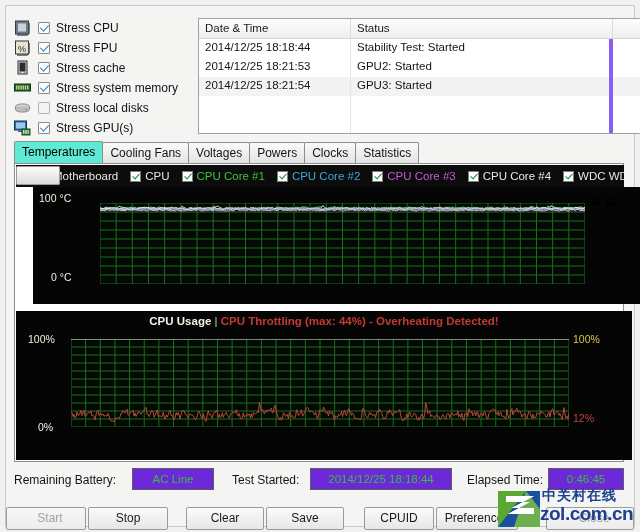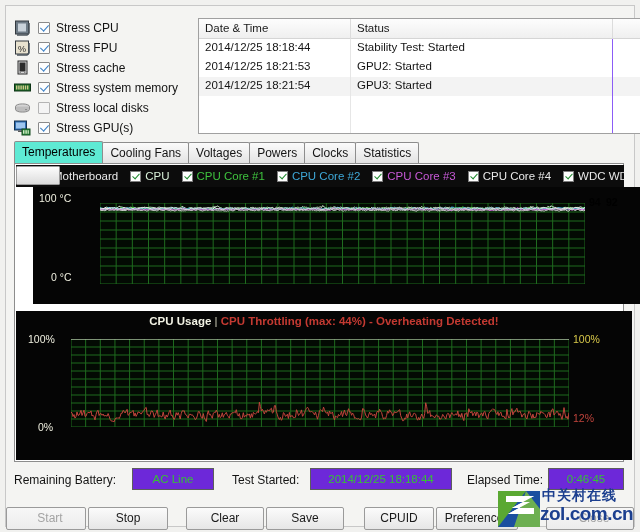--- a/index.html
+++ b/index.html
@@ -102,21 +102,21 @@
   .log-row.alt { background: #f3f3f3; }
   .log-row div {
     font-size: 11.5px;
     color: #141414;
     padding: 2px 0 0 6px;
     box-sizing: border-box;
     height: 19px;
     white-space: nowrap;
   }
   .lc-0 { width: 152px; border-right: 1px solid #e6e6e6; }
-  .lc-1 { width: 262px; border-right: 1px solid #8b5cf6; }
+  .lc-1 { width: 262px; border-right: 4px solid #8b5cf6; }
   .lc-2 { width: 30px; }
 
   
   .tabstrip {
     position: absolute;
     left: 14px; top: 142px;
     width: 610px; height: 22px;
     border-bottom: 1px solid #8d8d8d;
     box-sizing: border-box;
     display: flex;

